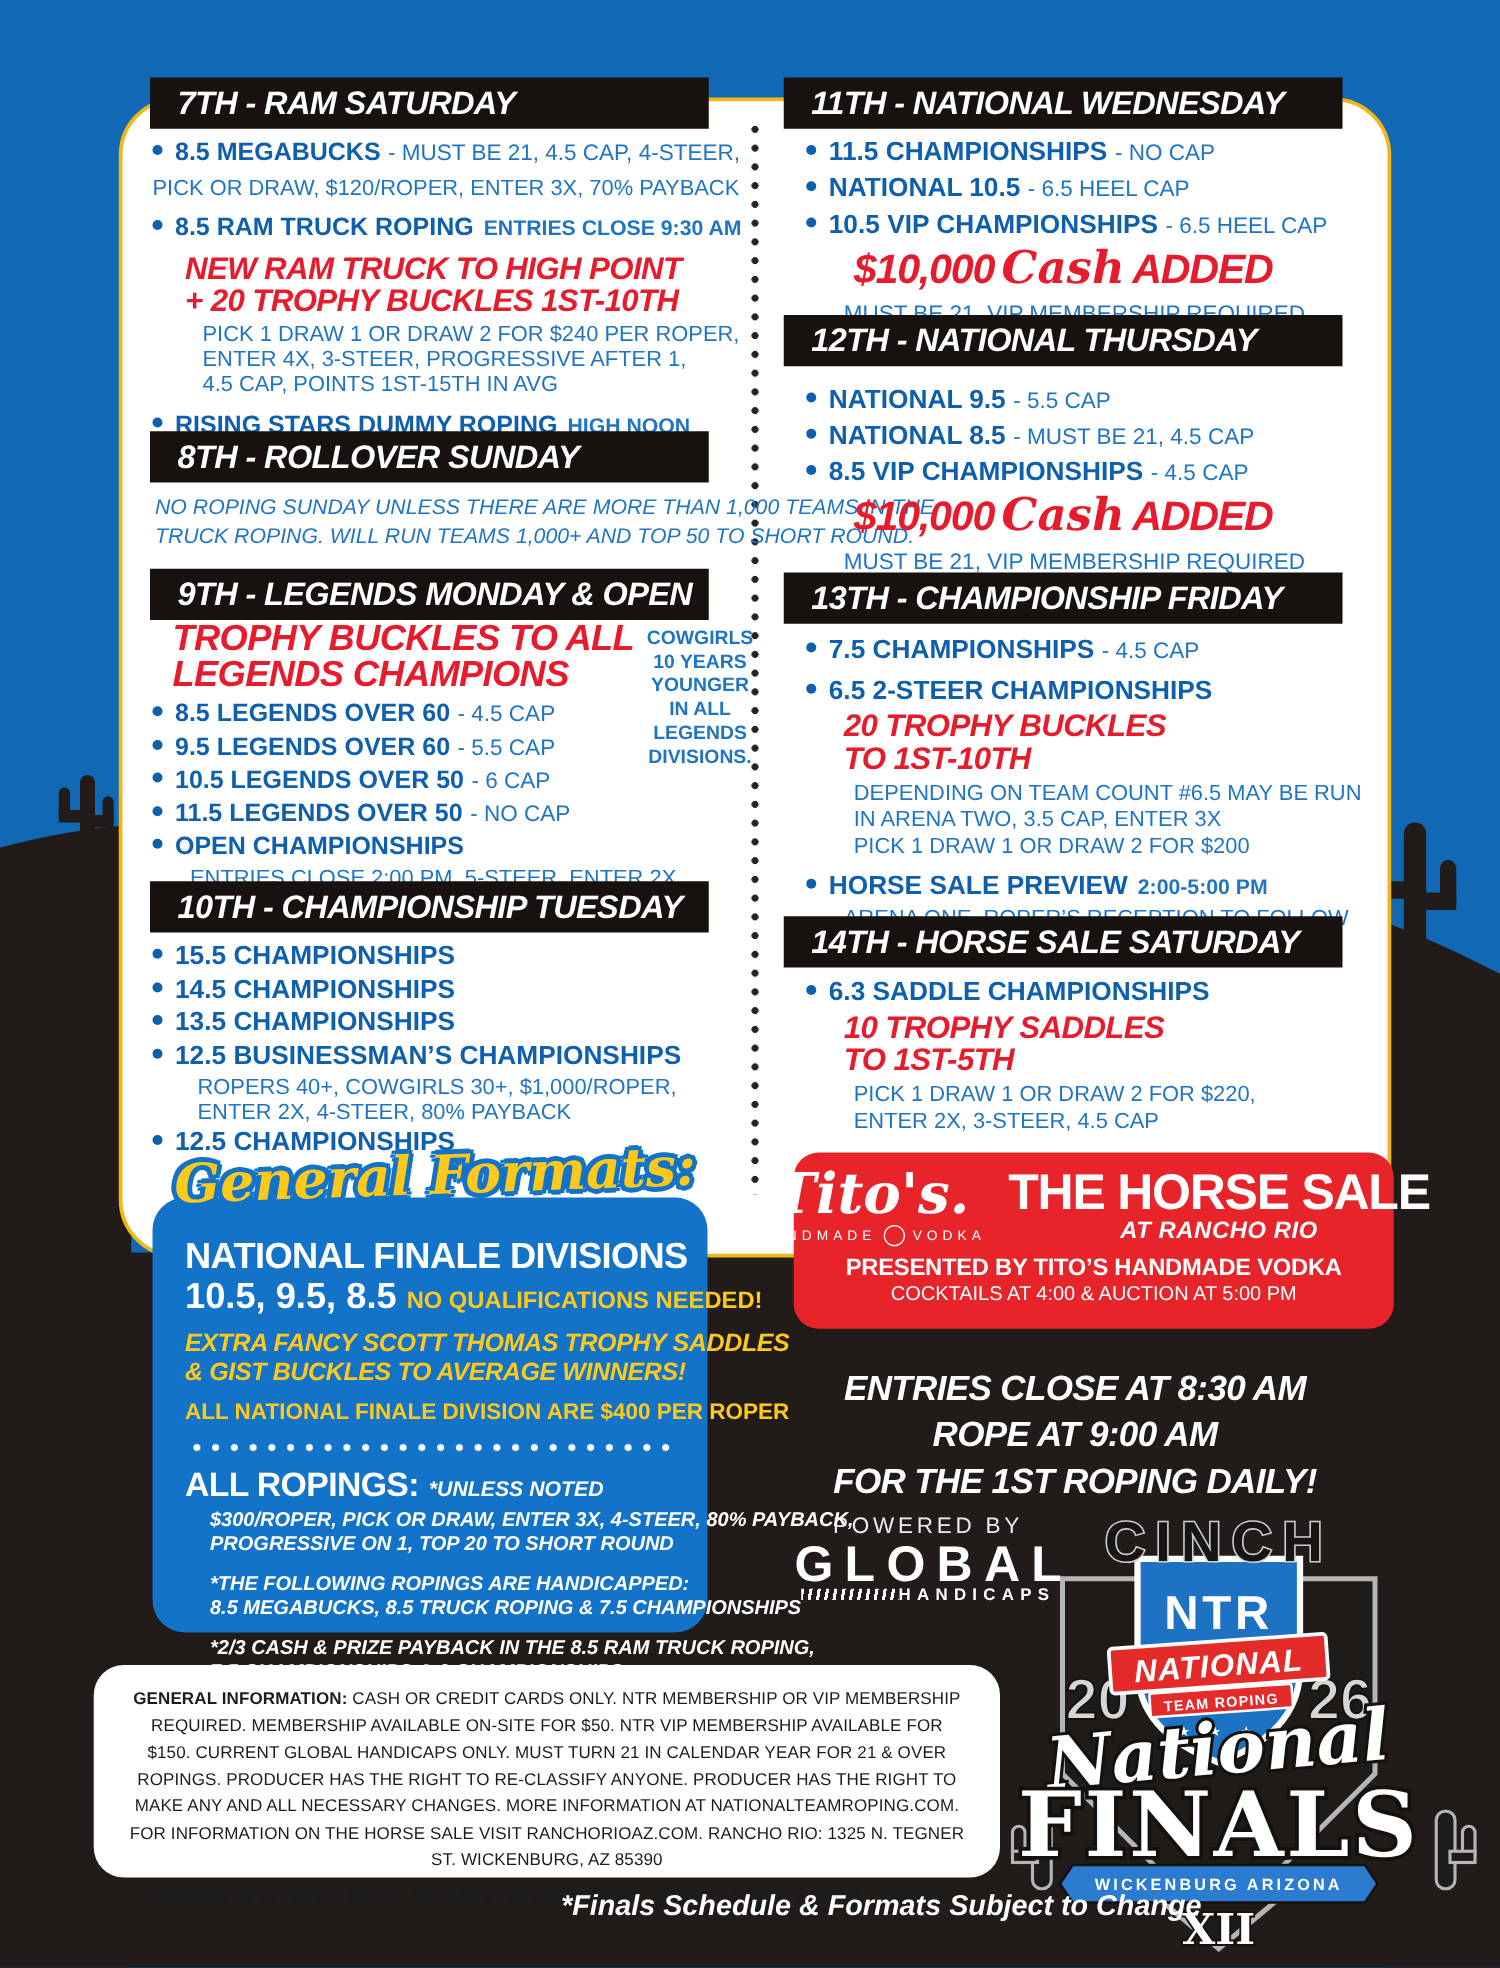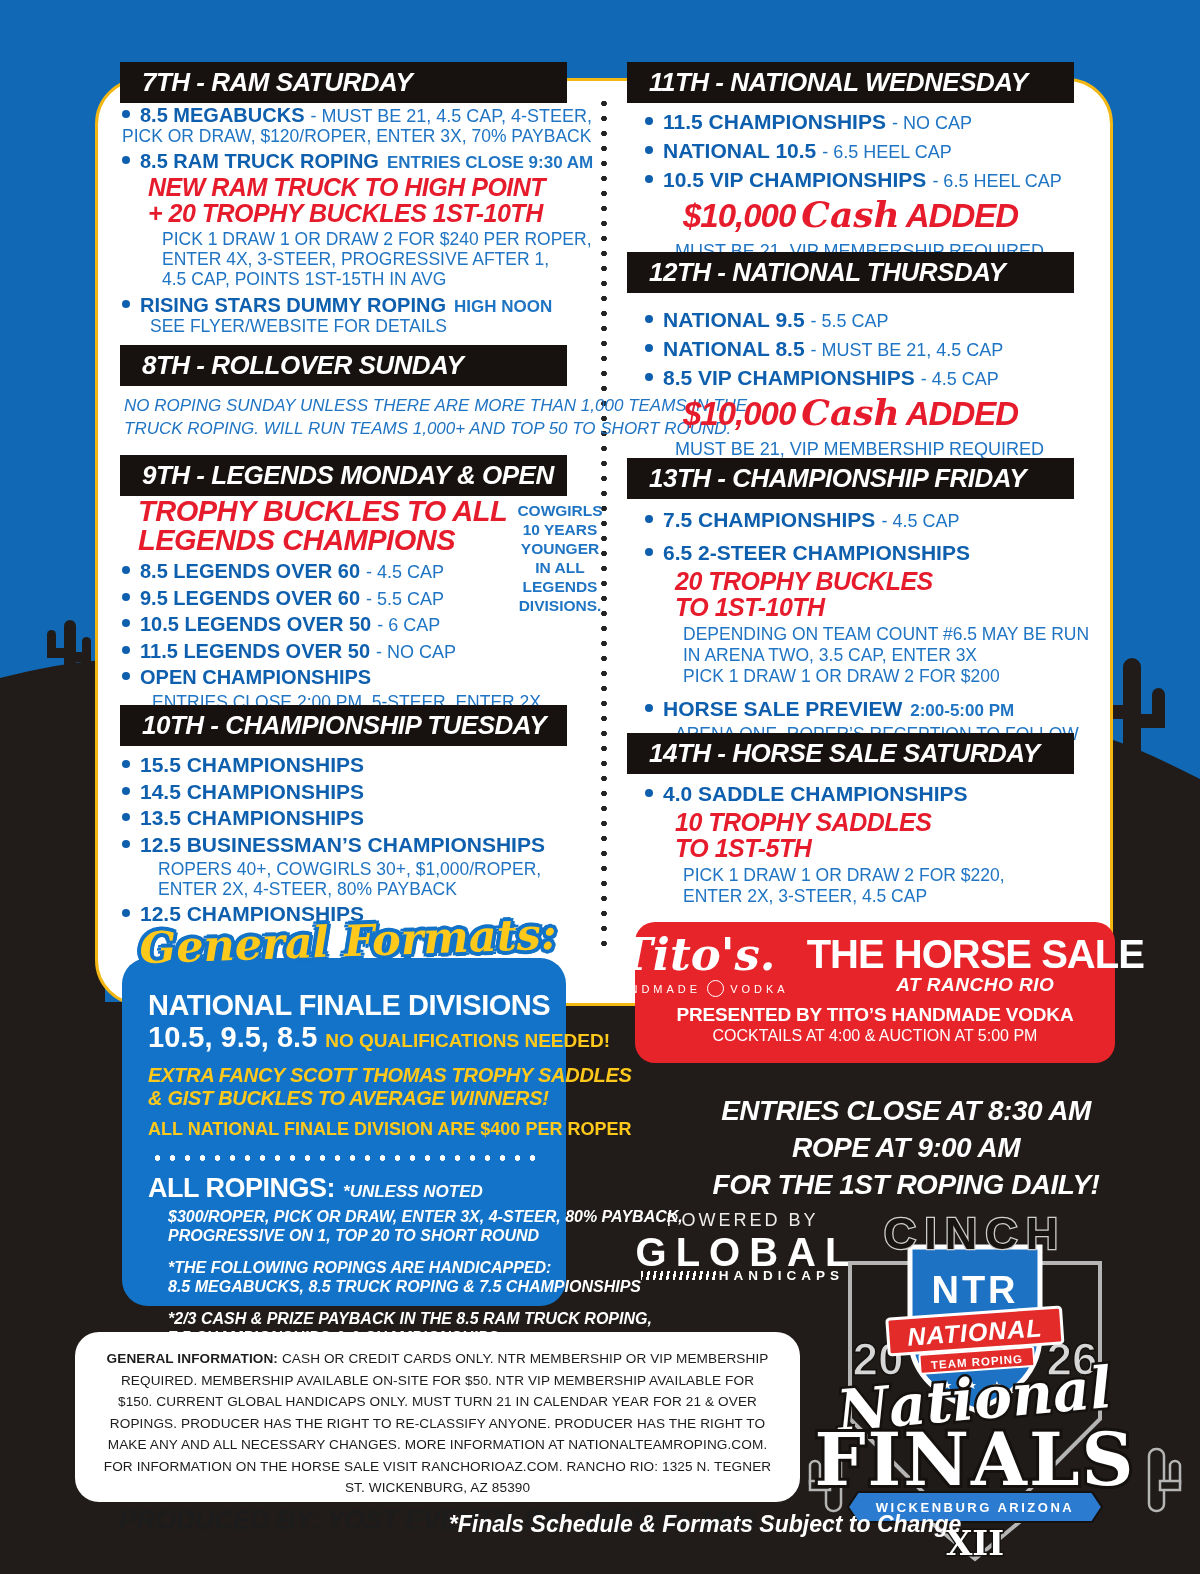--- a/index.html
+++ b/index.html
@@ -7,21 +7,21 @@
         font-family:"Liberation Sans",sans-serif;}
   #panel{position:absolute;left:95px;top:78px;width:1018px;height:928px;background:#ffffff;
          border:3px solid #f3b713;border-radius:46px;box-sizing:border-box;}
   #divider{position:absolute;left:601px;top:96px;width:6px;height:860px;
            background-image:radial-gradient(circle,#232323 2.6px,transparent 3px);
            background-size:6px 15px;background-repeat:repeat-y;}
   .bar{position:absolute;width:447px;height:41px;background:#17120f;color:#fff;
        display:flex;align-items:center;padding-left:22px;box-sizing:border-box;z-index:4;}
   .bar span{font-style:italic;font-weight:bold;font-size:26px;letter-spacing:-0.5px;white-space:nowrap;}
   .sec{position:absolute;z-index:3;}
-  .line{white-space:nowrap;line-height:18px;}
+  .line{white-space:nowrap;line-height:32px;}
   .dot{display:inline-block;width:8px;height:8px;border-radius:50%;background:#0e5fae;
        margin-right:10px;vertical-align:4px;}
   .b{color:#0e5fae;font-weight:bold;font-size:20px;}
   .b21{font-size:21px;}
   .det{color:#1f74c3;font-size:18px;margin-left:6px;}
   .detb{color:#1f74c3;font-weight:bold;font-size:17px;margin-left:8px;}
   .cont{color:#1f74c3;font-size:17.5px;line-height:21px;}
   .sub{color:#1f74c3;font-size:17.5px;line-height:20px;white-space:nowrap;}
   .reddisp{color:#e61c2d;font-weight:bold;font-style:italic;font-size:25px;line-height:26px;
            letter-spacing:-0.5px;white-space:nowrap;}
@@ -59,21 +59,21 @@
   #titos{position:absolute;left:635px;top:922px;width:480px;height:141px;background:#e8242b;
          border-radius:20px;color:#fff;text-align:center;box-sizing:border-box;padding-top:10px;z-index:4;}
   .trow{display:flex;justify-content:center;align-items:center;gap:18px;}
   .tbrand{font-family:"DejaVu Serif",serif;font-style:italic;font-size:45px;line-height:45px;font-weight:bold;}
   .thv{font-size:11px;letter-spacing:4px;margin-top:3px;display:flex;align-items:center;justify-content:center;gap:6px;}
   .tseal{width:15px;height:15px;border:1.5px solid #fff;border-radius:50%;display:inline-block;}
   .ttitle{font-size:40px;font-weight:900;letter-spacing:-1px;line-height:40px;white-space:nowrap;}
   .tsub{font-size:19px;font-weight:bold;font-style:italic;letter-spacing:0.5px;}
   .tpres{font-size:19px;font-weight:800;margin-top:7px;letter-spacing:-0.2px;}
   .tcock{font-size:16px;margin-top:1px;}
-  #entries{position:absolute;left:660px;top:1092px;width:492px;text-align:center;color:#fff;
+  #entries{position:absolute;left:614px;top:1092px;width:492px;text-align:center;color:#fff;
            font-weight:bold;font-style:italic;font-size:28px;line-height:37px;letter-spacing:-0.5px;z-index:3;}
   #powered{position:absolute;left:615px;top:1210px;width:255px;text-align:center;color:#fff;z-index:3;}
   .pb1{font-size:18px;letter-spacing:3px;color:#ededed;font-weight:normal;}
   .pb2{font-size:40px;letter-spacing:9px;font-weight:bold;line-height:42px;text-indent:9px;}
   .pb3{display:flex;align-items:center;justify-content:center;margin-top:-5px;}
   .rope{width:78px;height:9px;background:repeating-linear-gradient(100deg,#fff 0 2.5px,transparent 2.5px 6.5px);}
   .pb3 .t{font-size:13.5px;letter-spacing:5px;font-weight:bold;}
   #footbox{position:absolute;left:75px;top:1332px;width:725px;height:170px;background:#fff;
            border-radius:24px;box-sizing:border-box;padding:16px 28px 12px;text-align:center;
            color:#1c1c1c;z-index:3;}
@@ -241,21 +241,21 @@
       <div class="sub" style="line-height:21px">PICK 1 DRAW 1 OR DRAW 2 FOR $200</div>
     </div>
     <div class="line" style="line-height:27px;margin-top:8px"><span class="dot"></span><span class="b b21">HORSE SALE PREVIEW</span><span class="detb">2:00-5:00 PM</span></div>
     <div class="sub" style="padding-left:30px">ARENA ONE, ROPER’S RECEPTION TO FOLLOW</div>
   </div>
 
   <div class="bar" style="left:627px;top:733px">
     <span>14TH - HORSE SALE SATURDAY</span>
     </div>
   <div class="sec" style="left:645px;top:781px;width:465px">
-    <div class="line" style="line-height:26px"><span class="dot"></span><span class="b b21">4.0 SADDLE CHAMPIONSHIPS</span></div>
+    <div class="line" style="line-height:26px"><span class="dot"></span><span class="b b21">6.3 SADDLE CHAMPIONSHIPS</span></div>
     <div style="padding-left:30px">
       <div class="reddisp">10 TROPHY SADDLES</div>
       <div class="reddisp">TO 1ST-5TH</div>
     </div>
     <div style="padding-left:38px;margin-top:4px">
       <div class="sub" style="line-height:21px">PICK 1 DRAW 1 OR DRAW 2 FOR $220,</div>
       <div class="sub" style="line-height:21px">ENTER 2X, 3-STEER, 4.5 CAP</div>
     </div>
   </div>
 

